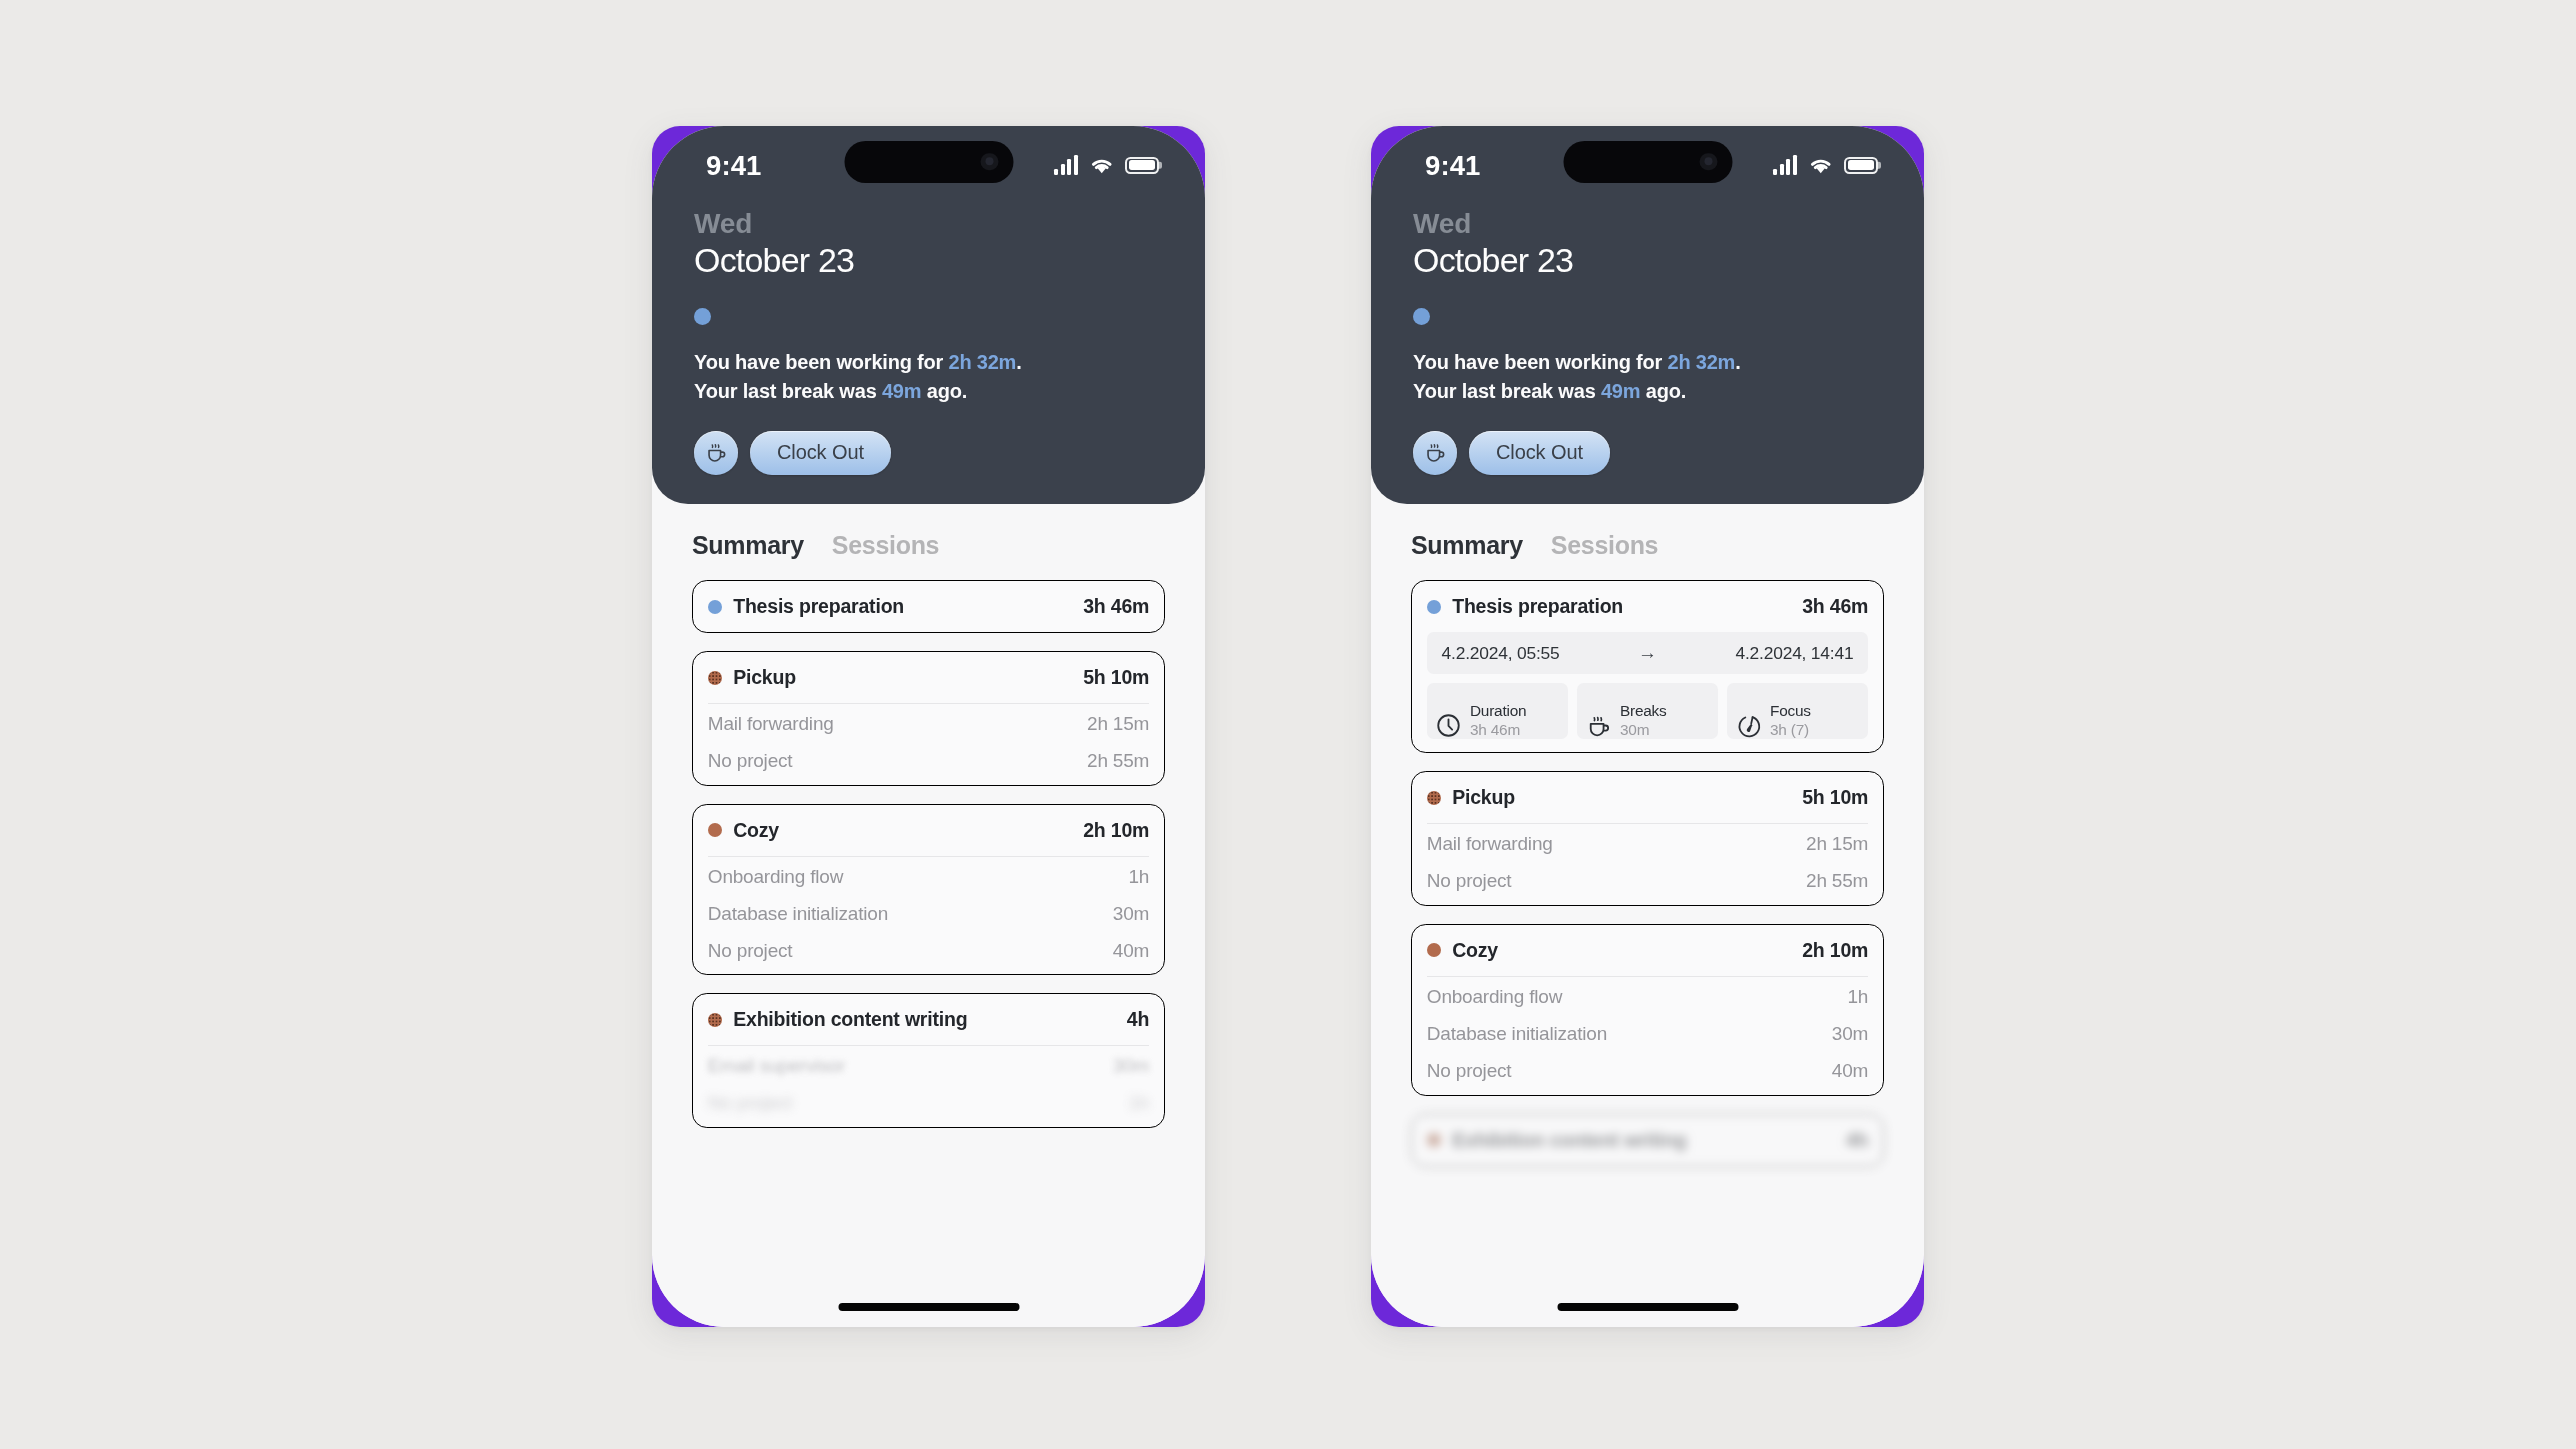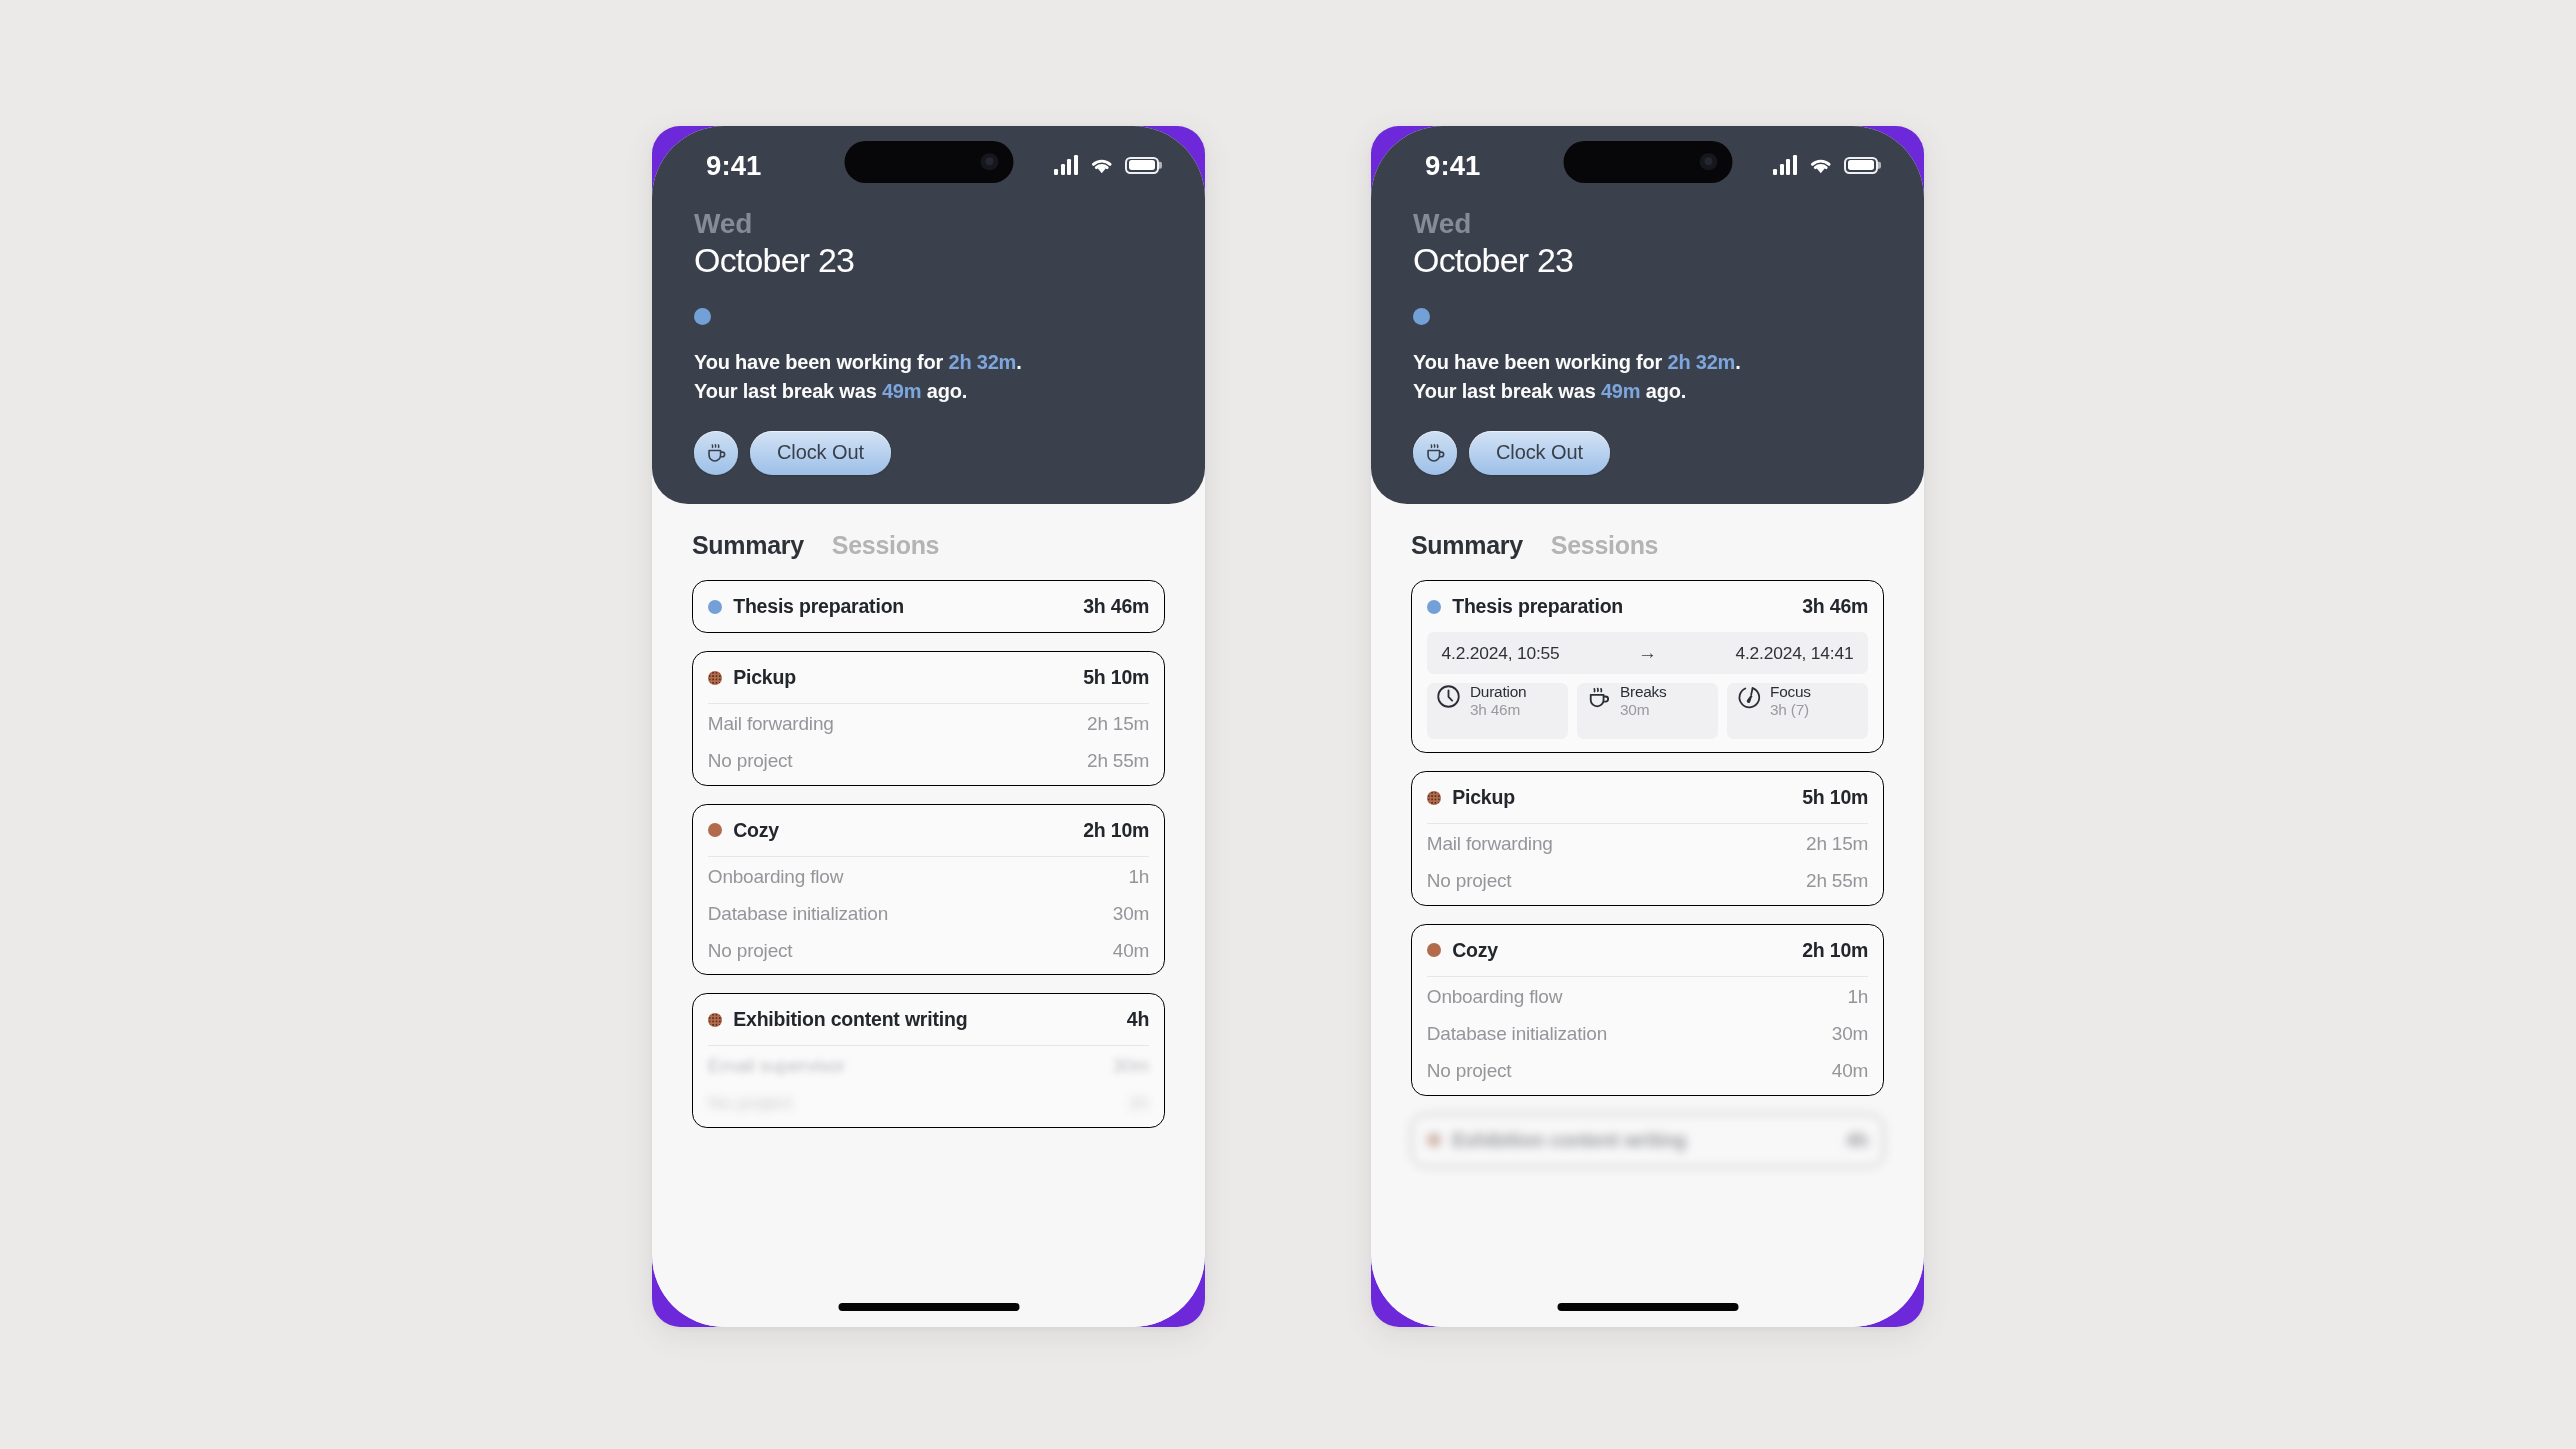--- a/index.html
+++ b/index.html
@@ -334,21 +334,21 @@
     display: flex;
     gap: 8.7px;
     margin-top: 8.7px;
   }
   .stat {
     flex: 1 1 0;
     background: #f0f0f2;
     border-radius: 6.7px;
     height: 56px;
     display: flex;
-    align-items: flex-start;
+    align-items: flex-end;
     gap: 7.4px;
     padding: 0 8.7px;
   }
   .stat-ico { flex: 0 0 auto; width: 27px; height: 27px; }
   .stat-txt { display: flex; flex-direction: column; line-height: 1.18; }
   .stat-label { font-size: 15.4px; color: #2b2f35; letter-spacing: -0.2px; }
   .stat-value { font-size: 15.4px; color: #9a9a9f; letter-spacing: -0.2px; }
 
   
   .fade-mask {
@@ -571,21 +571,21 @@
 
           <div class="card">
             <div class="card-head">
               <span class="proj-dot blue"></span>
               <span class="card-title">Thesis preparation</span>
               <span class="card-total">3h 46m</span>
             </div>
 
             <div class="session-detail">
               <div class="time-range">
-                <span>4.2.2024, 10:55</span>
+                <span>4.2.2024, 05:55</span>
                 <span class="arrow-mid">→</span>
                 <span>4.2.2024, 14:41</span>
               </div>
 
               <div class="stats-row">
 
                 <div class="stat">
                   <svg class="stat-ico" viewBox="0 0 40 40">
                     <circle cx="20" cy="20" r="15.2" fill="none" stroke="#2b2f35" stroke-width="2.7"></circle>
                     <path d="M20 10.8V20.6l5.4 5.4" fill="none" stroke="#2b2f35" stroke-width="2.7" stroke-linecap="round" stroke-linejoin="round"></path>

